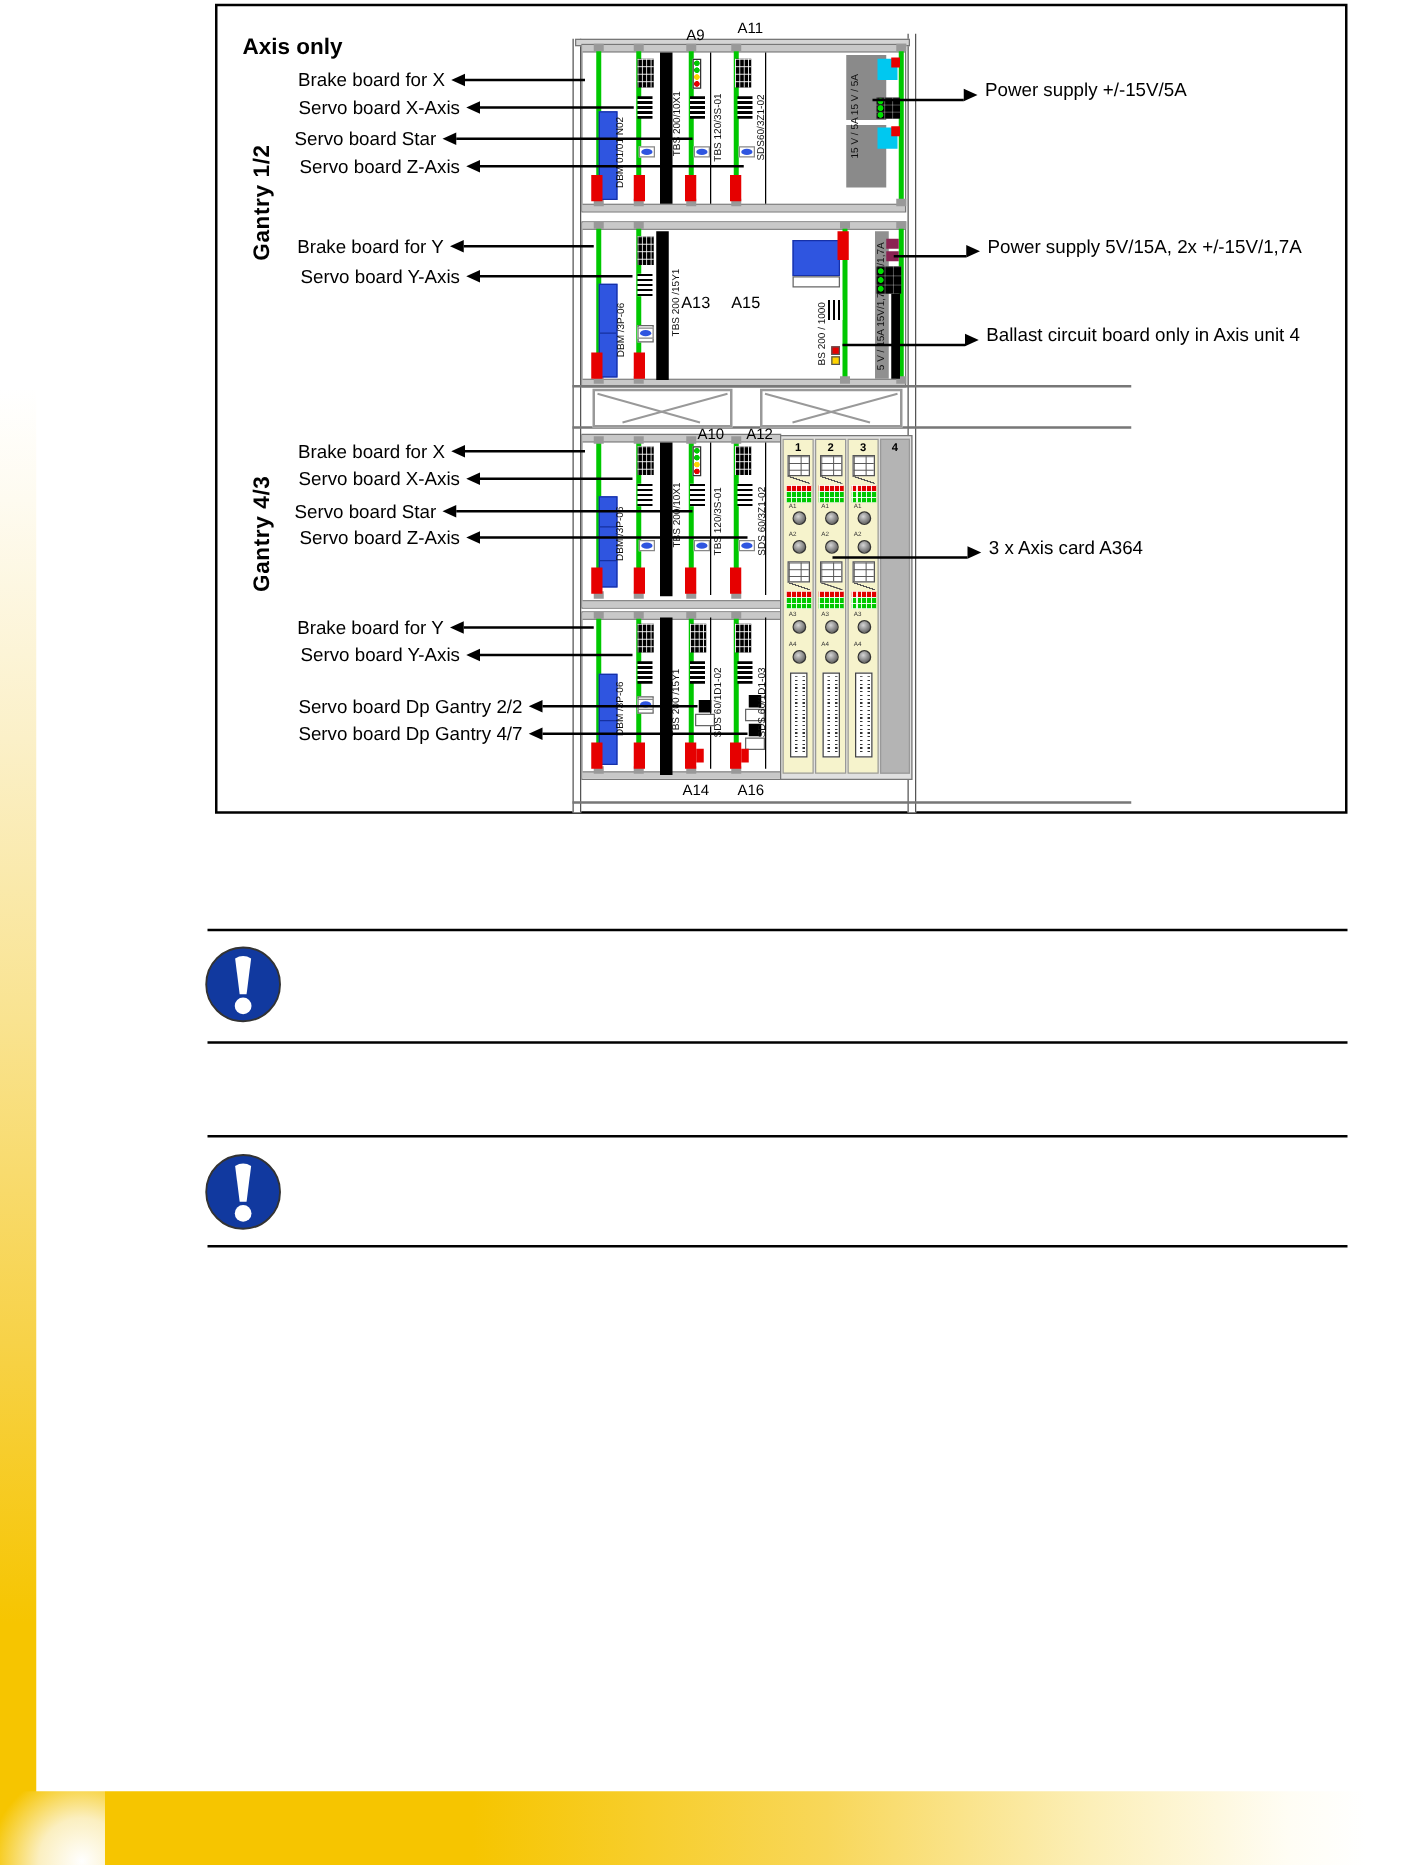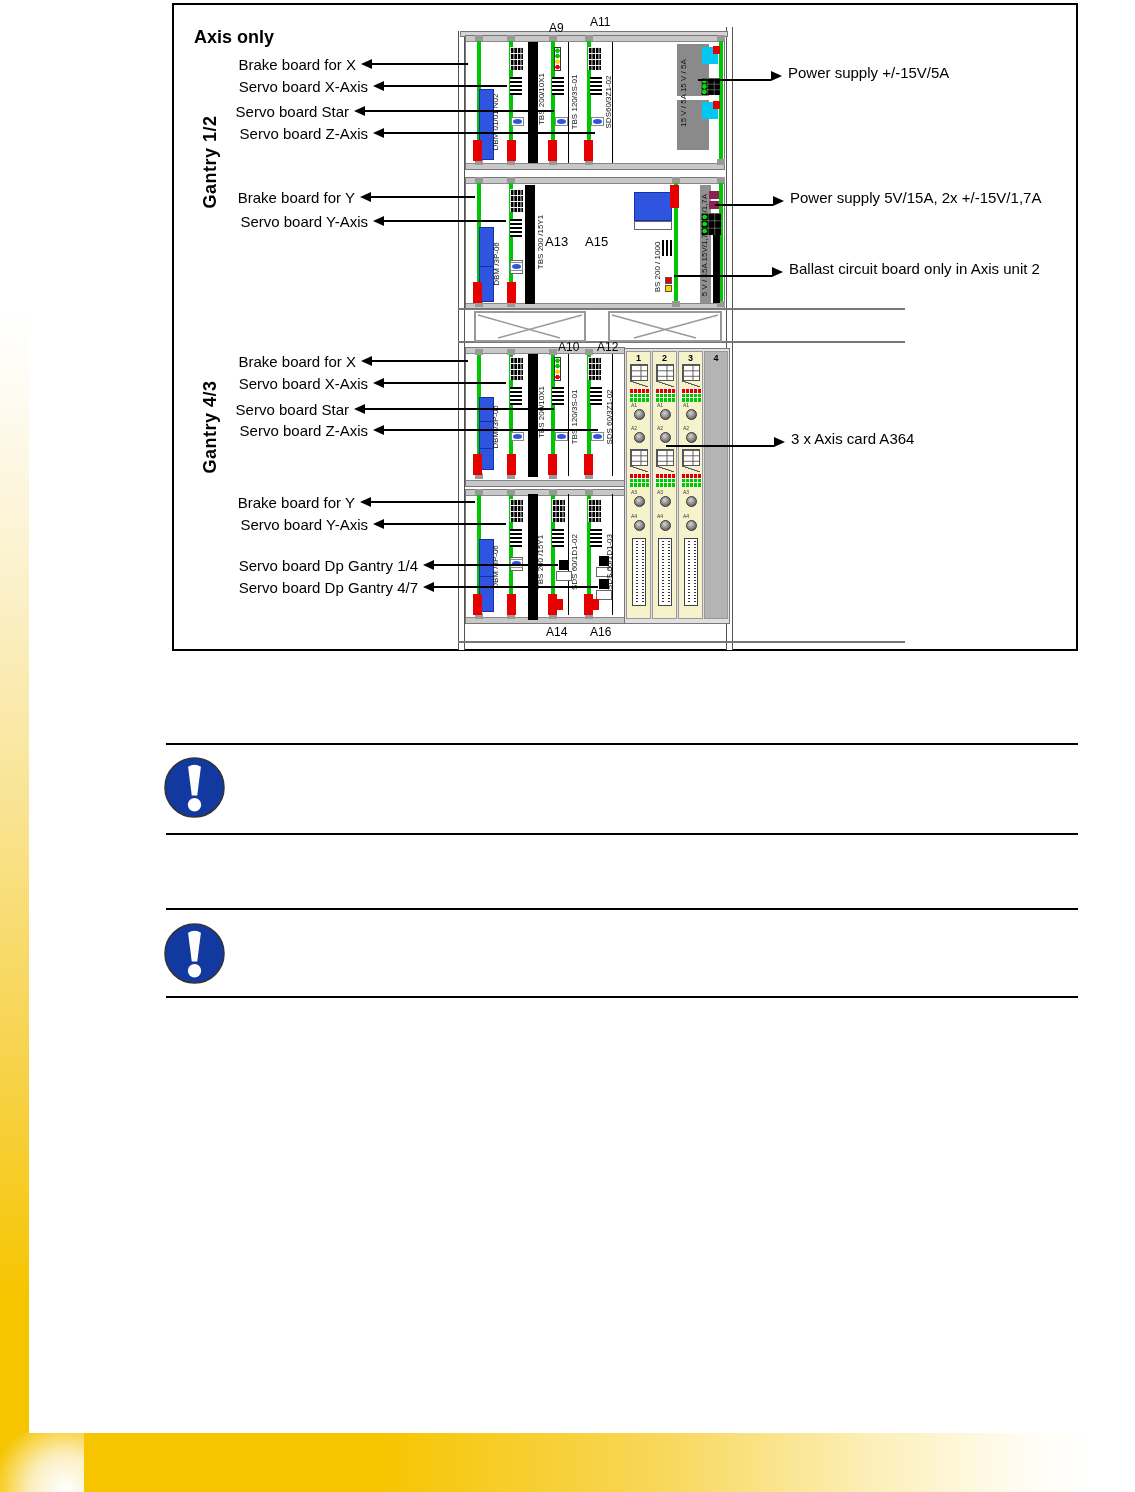--- a/index.html
+++ b/index.html
@@ -434,21 +434,21 @@
       <span class="txt">Brake board for Y</span>
       <span class="ah-l"></span>
         <span class="cline" style="width:104px;"></span>
       </div>
     <div class="callout-l" style="right:570px;top:511px;">
       <span class="txt">Servo board Y-Axis</span>
       <span class="ah-l"></span>
         <span class="cline" style="width:122px;"></span>
       </div>
     <div class="callout-l" style="right:518px;top:552px;">
-      <span class="txt">Servo board Dp Gantry 1/4</span>
+      <span class="txt">Servo board Dp Gantry 2/2</span>
       <span class="ah-l"></span>
         <span class="cline" style="width:124px;"></span>
       </div>
     <div class="callout-l" style="right:478px;top:574px;">
       <span class="txt">Servo board Dp Gantry 4/7</span>
       <span class="ah-l"></span>
         <span class="cline" style="width:164px;"></span>
       </div>
 
     <div class="callout-r" style="left:524px;top:60px;">
@@ -457,21 +457,21 @@
       <span class="txt">Power supply  +/-15V/5A</span>
       </div>
     <div class="callout-r" style="left:541px;top:185px;">
       <span class="cline" style="width:58px;"></span>
         <span class="ah-r"></span>
       <span class="txt">Power supply  5V/15A, 2x +/-15V/1,7A</span>
       </div>
     <div class="callout-r" style="left:500px;top:256px;">
       <span class="cline" style="width:98px;"></span>
         <span class="ah-r"></span>
-      <span class="txt">Ballast circuit board only in Axis unit 2</span>
+      <span class="txt">Ballast circuit board only in Axis unit 4</span>
       </div>
     <div class="callout-r" style="left:492px;top:426px;">
       <span class="cline" style="width:108px;"></span>
         <span class="ah-r"></span>
       <span class="txt">3 x Axis card A364</span>
       </div>
 
   </div>
 
   <div class="notebar" style="top:743px;"></div>

